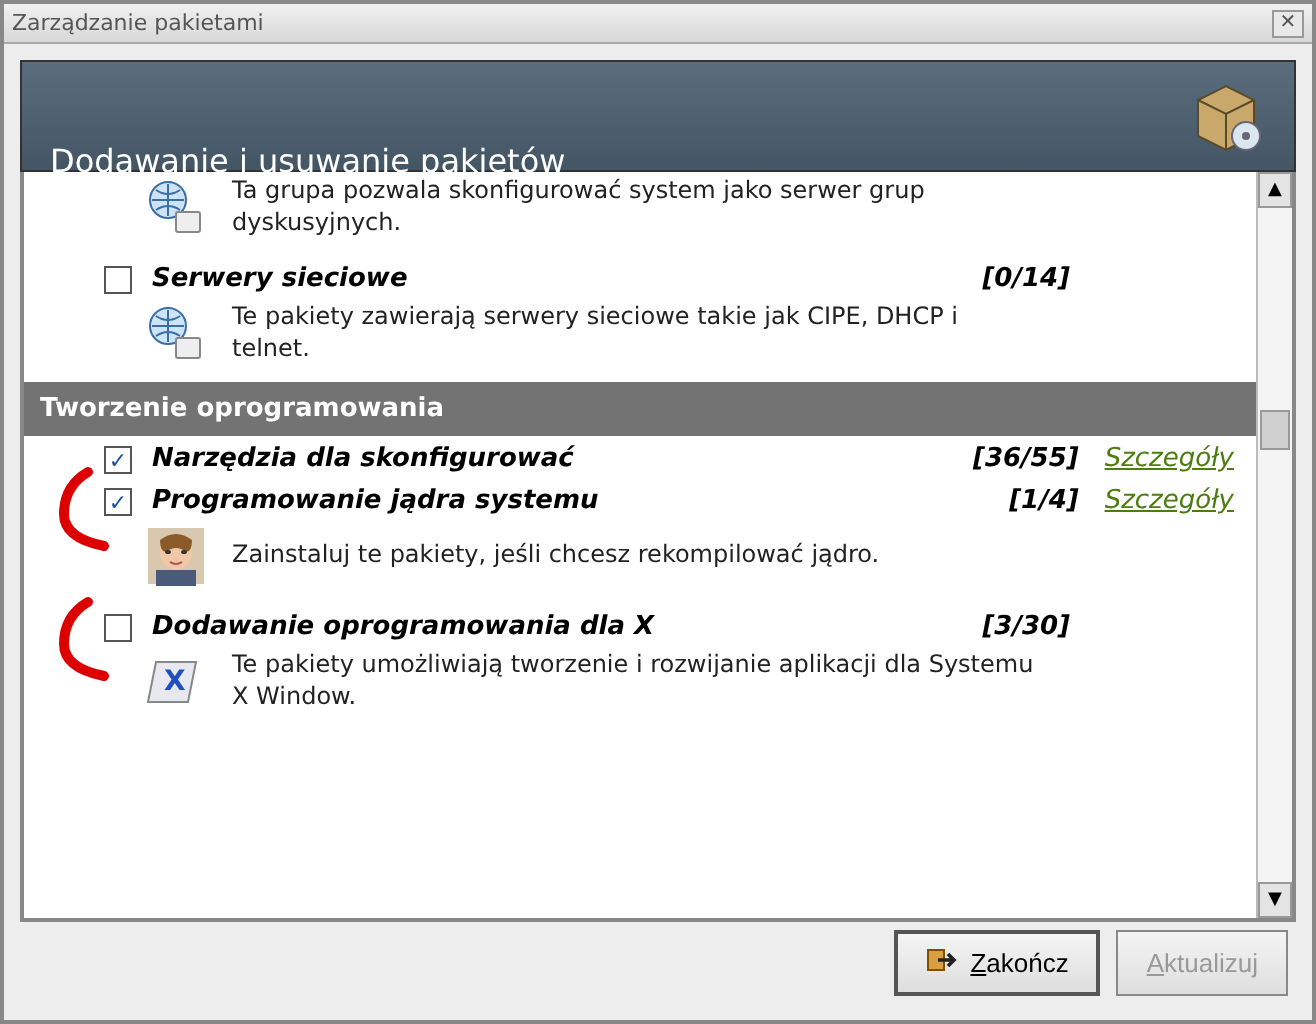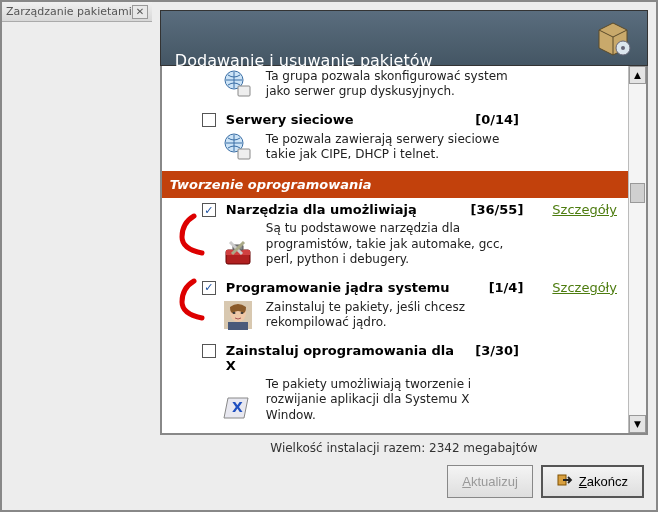--- a/index.html
+++ b/index.html
@@ -12,21 +12,21 @@
     width: 658px;
     height: 512px;
     overflow: hidden;
   }
   .window {
     width: 658px;
     height: 512px;
     border: 2px solid #888;
     background: #ededed;
     display: flex;
-    flex-direction: row;
+    flex-direction: column;
   }
   .titlebar {
     display: flex;
     align-items: center;
     background: linear-gradient(#f0f0f0, #d8d8d8);
     border-bottom: 1px solid #aaa;
     height: 20px;
     padding: 0 4px;
     font-size: 11px;
     color: #555;
@@ -103,33 +103,33 @@
   }
   .scrollbar .thumb {
     position: absolute;
     left: 1px; right: 1px;
     top: 30%;
     height: 20px;
     background: #d0d0d0;
     border: 1px solid #999;
   }
   .group-header {
-    background: #c2410c;
+    background: #737373;
     color: #fff;
     font-weight: bold;
     padding: 6px 8px;
     font-size: 13px;
-    font-style: italic;
   }
   .item {
     display: flex;
     align-items: flex-start;
     padding: 4px 8px 2px 36px;
-    gap: 16px;
+    gap: 0;
     position: relative;
+    font-style: italic;
   }
   .item .checkbox {
     width: 14px; height: 14px;
     border: 1px solid #555;
     background: #fff;
     display: inline-flex;
     align-items: center;
     justify-content: center;
     font-size: 11px;
     color: #1a4fa0;
@@ -149,21 +149,21 @@
     font-size: 13px;
   }
   .item .details {
     color: #4d7c0f;
     text-decoration: underline;
     margin-right: 3px;
     font-size: 13px;
   }
   .desc {
     display: flex;
-    align-items: flex-end;
+    align-items: center;
     padding: 2px 8px 8px 60px;
     gap: 12px;
     font-size: 12px;
     color: #222;
   }
   .desc .icon {
     width: 32px; height: 32px;
     flex-shrink: 0;
   }
   .desc .text {
@@ -253,49 +253,37 @@
           <span style="width:72px;"></span>
         </div>
         <div class="desc">
           <div class="icon">
             <svg viewBox="0 0 32 32">
               <circle cx="12" cy="12" r="9" fill="#cde4f7" stroke="#3a6ea5"></circle>
               <path d="M4 12 h16 M12 4 v16 M6 7 q6 4 12 0 M6 17 q6 -4 12 0" stroke="#3a6ea5" fill="none"></path>
               <rect x="16" y="18" width="12" height="10" rx="1" fill="#eee" stroke="#888"></rect>
             </svg>
           </div>
-          <div class="text">Te pozwala zawierają serwery sieciowe takie jak CIPE, DHCP i telnet.</div>
+          <div class="text">Te pakiety zawierają serwery sieciowe takie jak CIPE, DHCP i telnet.</div>
         </div>
 
         <div class="group-header">Tworzenie oprogramowania</div>
 
         <svg class="red-mark" style="left:10px; top:145px;" width="40" height="50">
           <path d="M22 5 Q10 12 10 26 Q10 38 30 42" stroke="#d00" stroke-width="5" fill="none" stroke-linecap="round"></path>
         </svg>
         <svg class="red-mark" style="left:10px; top:210px;" width="40" height="50">
           <path d="M22 5 Q10 12 10 26 Q10 38 30 42" stroke="#d00" stroke-width="5" fill="none" stroke-linecap="round"></path>
         </svg>
 
         <div class="item">
           <span class="checkbox">✓</span>
-          <span class="label">Narzędzia dla umożliwiają</span>
+          <span class="label">Narzędzia dla skonfigurować</span>
           <span class="count">[36/55]</span>
           <a class="details" href="#">Szczegóły</a>
-        </div>
-        <div class="desc">
-          <div class="icon">
-            <svg viewBox="0 0 32 32">
-              <rect x="4" y="14" width="24" height="14" rx="2" fill="#b02020" stroke="#600"></rect>
-              <rect x="4" y="14" width="24" height="5" fill="#d04040"></rect>
-              <rect x="11" y="9" width="10" height="5" rx="1" fill="#888" stroke="#555"></rect>
-              <line x1="8" y1="6" x2="20" y2="18" stroke="#ccc" stroke-width="3"></line>
-              <line x1="22" y1="6" x2="10" y2="18" stroke="#aa8" stroke-width="3"></line>
-            </svg>
-          </div>
-          <div class="text">Są tu podstawowe narzędzia dla programistów, takie jak automake, gcc, perl, python i debugery.</div>
         </div>
 
         <div class="item">
           <span class="checkbox">✓</span>
           <span class="label">Programowanie jądra systemu</span>
           <span class="count">[1/4]</span>
           <a class="details" href="#">Szczegóły</a>
         </div>
         <div class="desc">
           <div class="icon">
@@ -307,21 +295,21 @@
               <ellipse cx="20" cy="14" rx="1.5" ry="1" fill="#333"></ellipse>
               <path d="M13 19 q3 2 6 0" stroke="#a55" fill="none"></path>
               <rect x="6" y="23" width="20" height="8" fill="#4a5a7a"></rect>
             </svg>
           </div>
           <div class="text">Zainstaluj te pakiety, jeśli chcesz rekompilować jądro.</div>
         </div>
 
         <div class="item">
           <span class="checkbox"></span>
-          <span class="label">Zainstaluj oprogramowania dla X</span>
+          <span class="label">Dodawanie oprogramowania dla X</span>
           <span class="count">[3/30]</span>
           <span style="width:72px;"></span>
         </div>
         <div class="desc">
           <div class="icon">
             <svg viewBox="0 0 32 32">
               <path d="M6 6 L26 6 L22 26 L2 26 Z" fill="#e8e8f0" stroke="#888"></path>
               <text x="10" y="20" font-size="14" font-weight="bold" fill="#2050c0">X</text>
             </svg>
           </div>
@@ -332,30 +320,29 @@
 
       <div class="scrollbar">
         <div class="arrow">▲</div>
         <div class="track">
           <div class="thumb"></div>
         </div>
         <div class="arrow">▼</div>
       </div>
     </div>
 
-    <div class="footer-status">Wielkość instalacji razem: 2342 megabajtów</div>
 
     <div class="button-row">
-      <button class="btn disabled">
-        <span><span class="underline">A</span><span>ktualizuj</span></span>
-      </button>
       <button class="btn primary">
         <span>
           <svg width="16" height="16" viewBox="0 0 16 16">
             <rect x="1" y="3" width="8" height="10" fill="#d8a040" stroke="#805000"></rect>
             <path d="M6 8 L14 8 M11 5 L14 8 L11 11" stroke="#222" fill="none" stroke-width="1.8"></path>
           </svg>
         </span>
         <span><span class="underline">Z</span><span>akończ</span></span>
       </button>
+      <button class="btn disabled">
+        <span><span class="underline">A</span><span>ktualizuj</span></span>
+      </button>
     </div>
   </div>
 </div>
 
 </body></html>

